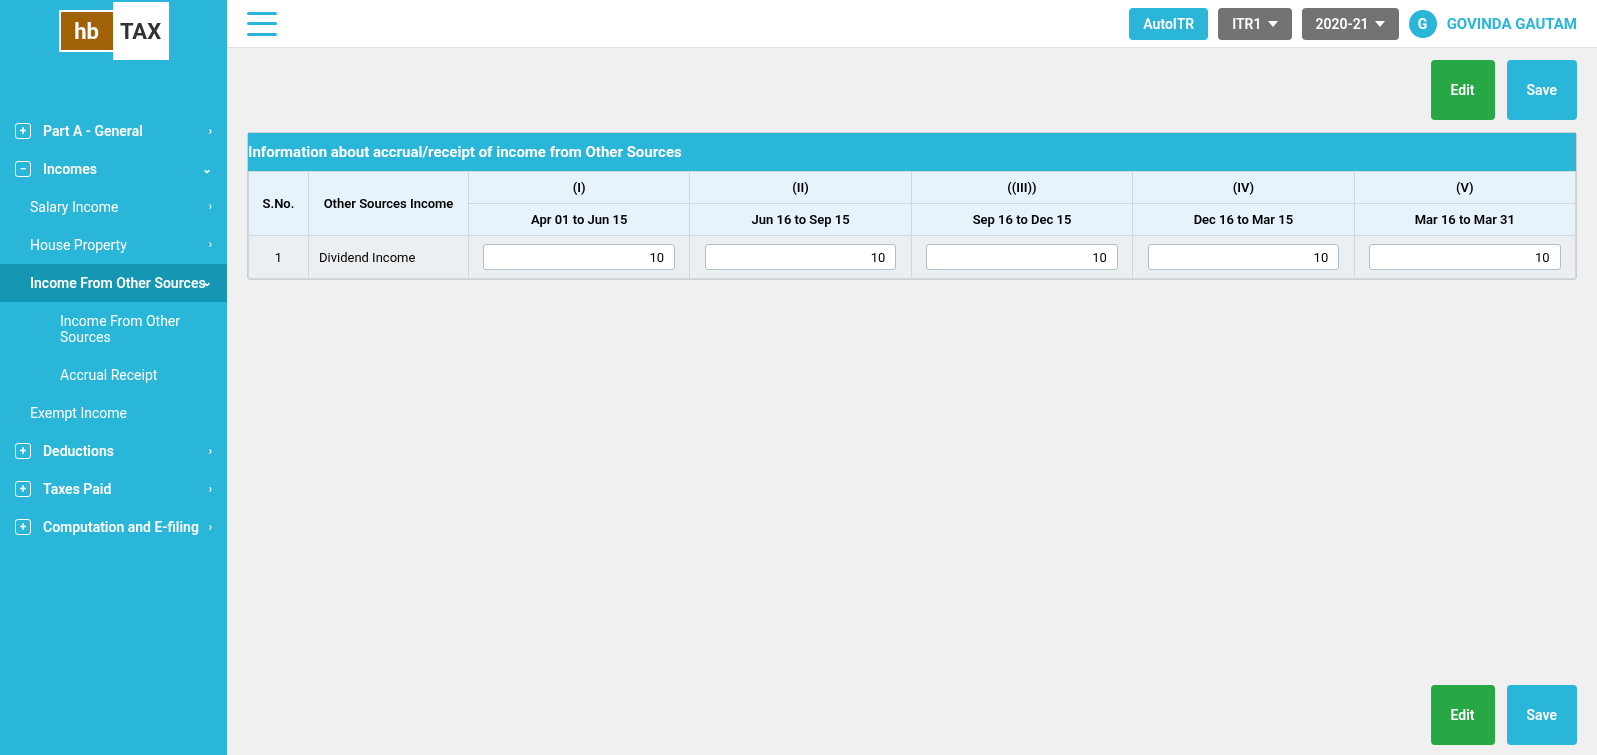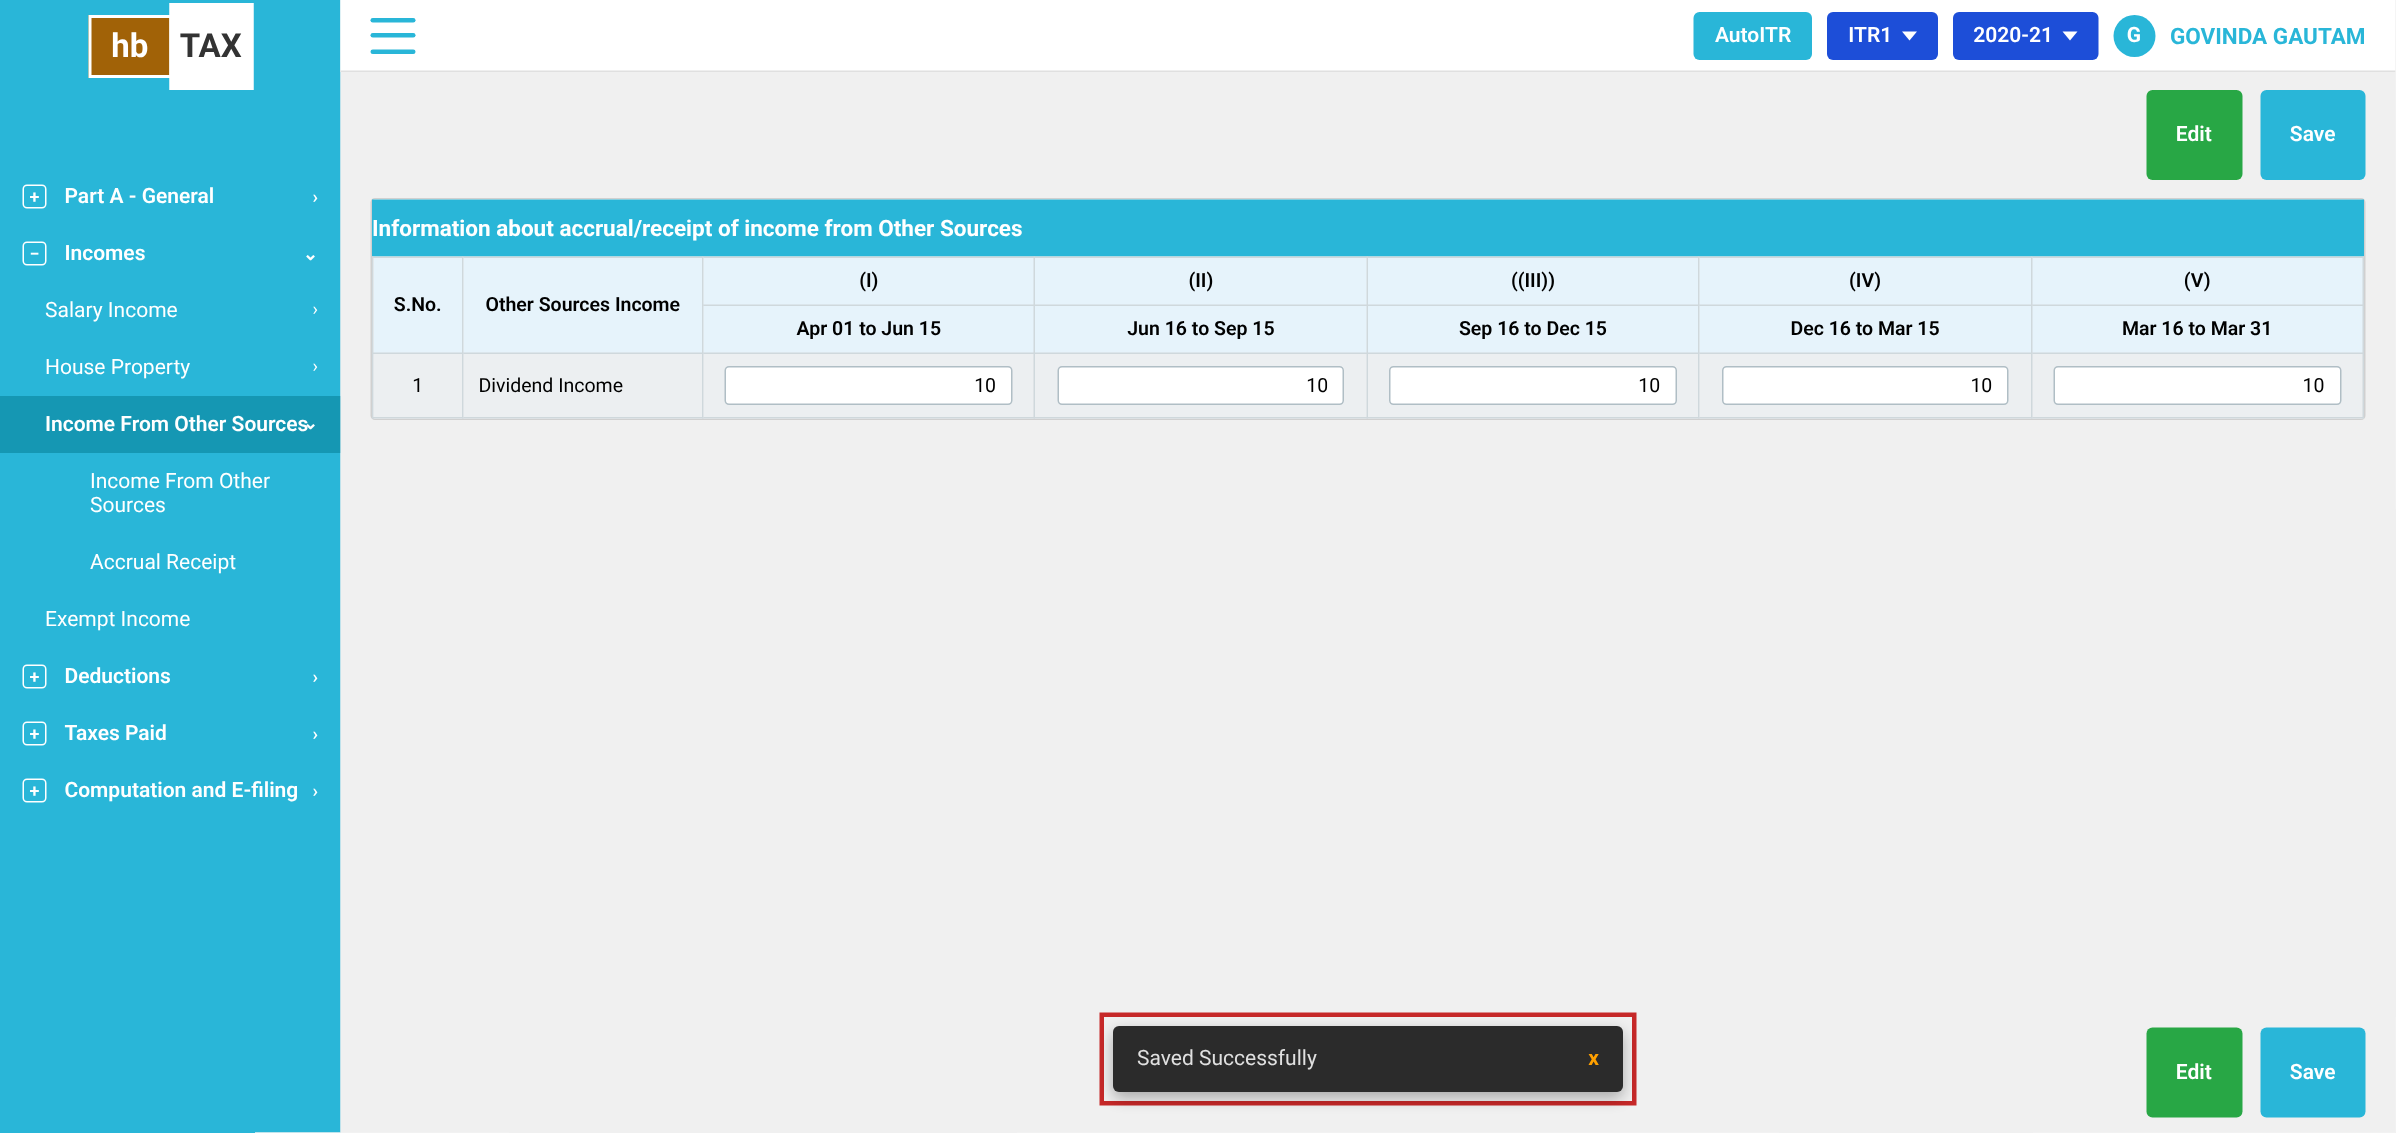--- a/index.html
+++ b/index.html
@@ -20,21 +20,21 @@
 .side-sub.active { background: #1597b3; font-weight: 600; }
 .side-subsub { padding: 11px 15px 11px 60px; cursor: pointer; font-size: 14px; }
 
 .main { position: absolute; left: 227px; top: 0; right: 0; height: 100%; background: #f0f0f0; }
 .topbar { height: 48px; background: #fff; display: flex; align-items: center; padding: 0 20px; border-bottom: 1px solid #e0e0e0; justify-content: flex-end; }
 .hamburger { width: 30px; height: 24px; display: flex; flex-direction: column; justify-content: space-between; cursor: pointer; }
 .hamburger span { height: 3px; background: #29b6d8; border-radius: 2px; }
 .topbar-right { margin-left: auto; display: flex; align-items: center; gap: 10px; }
 .btn { border: none; border-radius: 4px; font-size: 14px; font-weight: 600; padding: 8px 14px; cursor: pointer; display: inline-flex; align-items: center; gap: 6px; }
 .btn-blue { background: #29b6d8; color: #fff; }
-.btn-blue-dd { background: #1d4ed8; color: #fff; }
+.btn-blue-dd { background: #737373; color: #fff; }
 .avatar { width: 28px; height: 28px; border-radius: 50%; background: #29b6d8; color: #fff; display: flex; align-items: center; justify-content: center; font-weight: 700; font-size: 14px; }
 .username { color: #29b6d8; font-weight: 700; font-size: 15px; }
 
 .content { padding: 12px 20px; }
 .actions-row { display: flex; justify-content: flex-end; gap: 12px; margin-bottom: 12px; }
 .btn-green { background: #28a745; color: #fff; border: none; border-radius: 4px; padding: 7px 20px; font-weight: 600; font-size: 14px; cursor: pointer; }
 .btn-blue2 { background: #29b6d8; color: #fff; border: none; border-radius: 4px; padding: 22px 20px; font-weight: 600; font-size: 14px; cursor: pointer; }
 
 .panel { background: #fff; border: 1px solid #d0d0d0; border-radius: 3px; }
 .panel-header { background: #29b6d8; color: #fff; padding: 10px 0; font-weight: 700; font-size: 15px; }
@@ -187,19 +187,13 @@
         </tbody>
       </table>
     </div>
   </div>
 
   <div class="bottom-actions">
     <button class="btn-green">Edit</button>
     <button class="btn-blue2">Save</button>
   </div>
 
-  <div class="toast-wrap">
-    <div class="toast">
-      <span>Saved Successfully</span>
-      <span class="toast-close">x</span>
-    </div>
-  </div>
 </div>
 
 </body></html>

